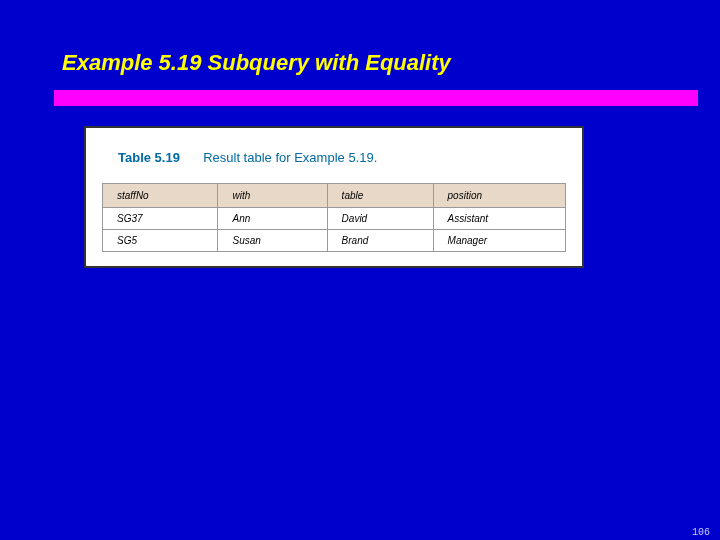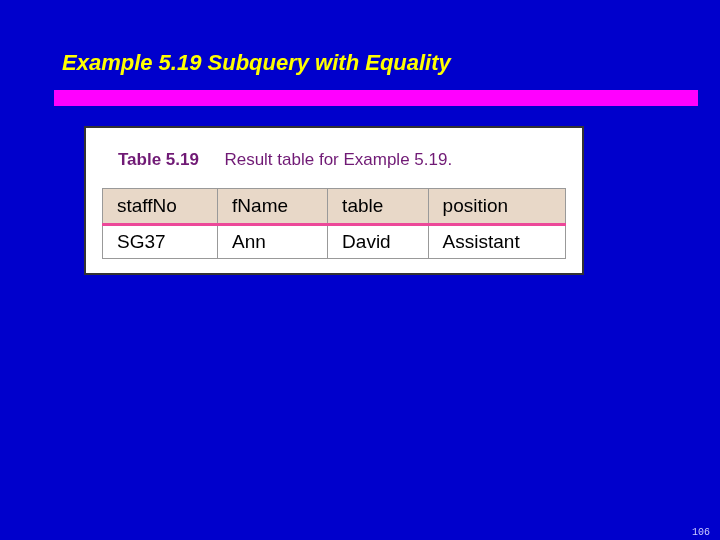--- a/index.html
+++ b/index.html
@@ -43,54 +43,55 @@
 
     .table-container {
       background-color: white;
       border: 2px solid #333;
       padding: 14px 16px;
       display: inline-block;
       min-width: 500px;
     }
 
     .table-caption {
-      font-size: 17px;
-      color: #701a75;
+      font-size: 13px;
+      color: #0369a1;
       margin-bottom: 10px;
     }
 
     .table-caption .table-label {
       font-weight: bold;
     }
 
     .data-table {
       border-collapse: collapse;
       width: 100%;
-      font-size: 19px;
+      font-size: 10px;
+      font-style: italic;
     }
 
     .data-table th {
       background-color: #e8d8c8;
       border: 1px solid #999;
       padding: 6px 14px;
       font-weight: normal;
       text-align: left;
       color: #000;
     }
 
     .data-table td {
       border: 1px solid #999;
       padding: 5px 14px;
       text-align: left;
       color: #000;
       vertical-align: top;
     }
 
     .data-table tr.first-data td {
-      border-top: 3px solid #ec4899;
+      border-top: 1px solid #ec4899;
       padding-top: 5px;
     }
 
     .data-table tr.last-data td {
       border-bottom: 1px solid #999;
       padding-bottom: 5px;
     }
 
     .page-number {
       position: absolute;
@@ -115,31 +116,37 @@
     <div class="table-container">
       <div class="table-caption">
         <span class="table-label">Table 5.19</span>
         &nbsp;<span>Result table for Example 5.19.</span>
       </div>
 
       <table class="data-table">
         <thead>
           <tr>
             <th>staffNo</th>
-            <th>fName</th>
+            <th>with</th>
             <th>table</th>
             <th>position</th>
           </tr>
         </thead>
         <tbody id="table-body">
         <tr class="first-data">
               <td>SG37</td>
               <td>Ann</td>
               <td>David</td>
               <td>Assistant</td>
             </tr>
+            <tr class="last-data">
+              <td>SG5</td>
+              <td>Susan</td>
+              <td>Brand</td>
+              <td>Manager</td>
+            </tr>
           </tbody>
       </table>
     </div>
   </div>
 
   <div class="page-number">106</div>
 </div>
 
 </body></html>

